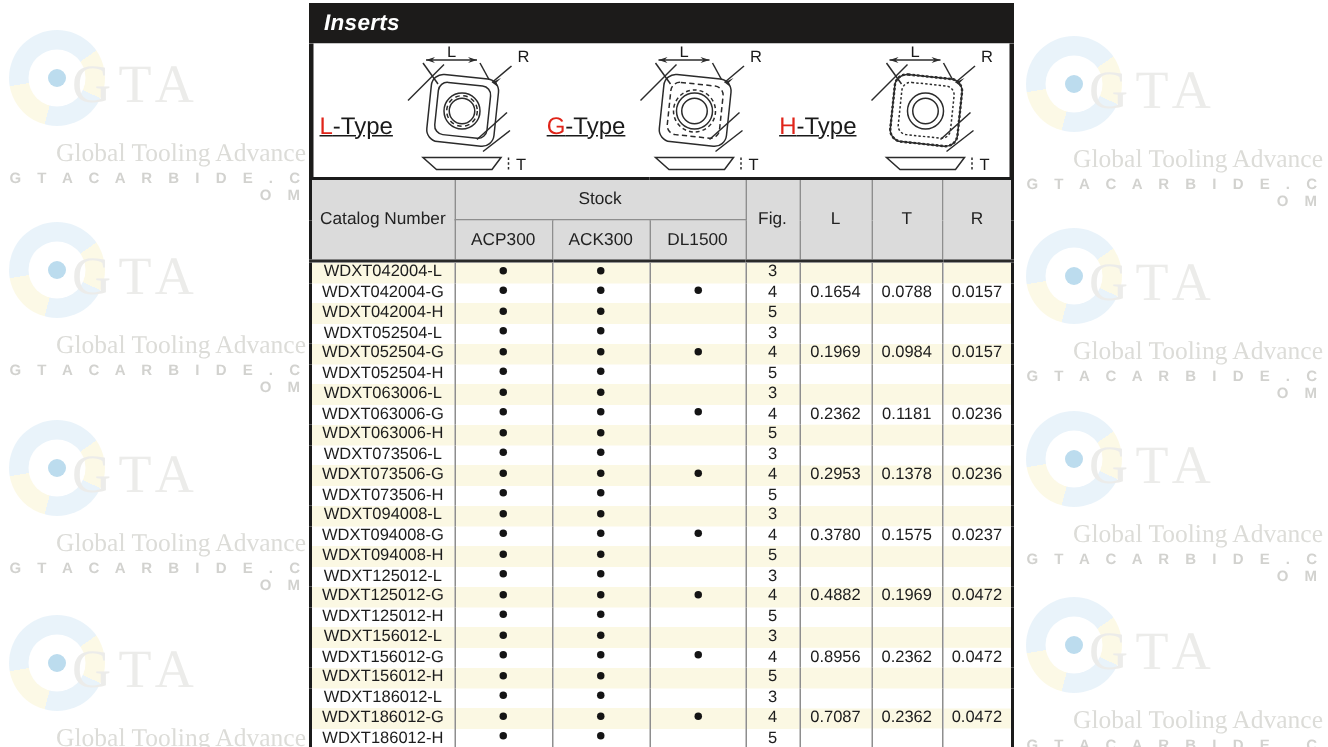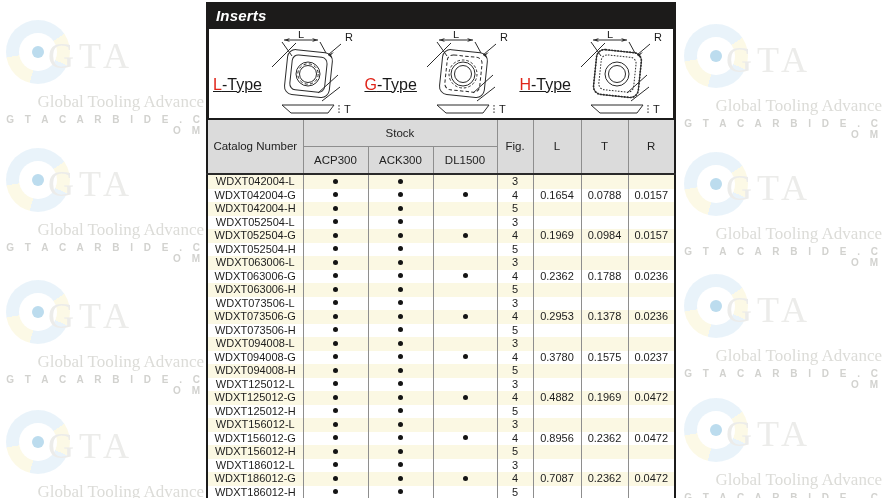--- a/index.html
+++ b/index.html
@@ -312,21 +312,21 @@
           <td></td>
           <td>5</td>
         </tr>
         <tr class="stripe-a">
           <td class="catalog">WDXT063006-L</td>
           <td><span class="dot"></span></td>
           <td><span class="dot"></span></td>
           <td></td>
           <td>3</td>
           <td class="val pA" rowspan="3">0.2362</td>
-          <td class="val pA" rowspan="3">0.1788</td>
+          <td class="val pA" rowspan="3">0.1181</td>
           <td class="val pA" rowspan="3">0.0236</td>
         </tr>
         <tr class="stripe-b">
           <td class="catalog">WDXT063006-G</td>
           <td><span class="dot"></span></td>
           <td><span class="dot"></span></td>
           <td><span class="dot"></span></td>
           <td>4</td>
         </tr>
         <tr class="stripe-a">

